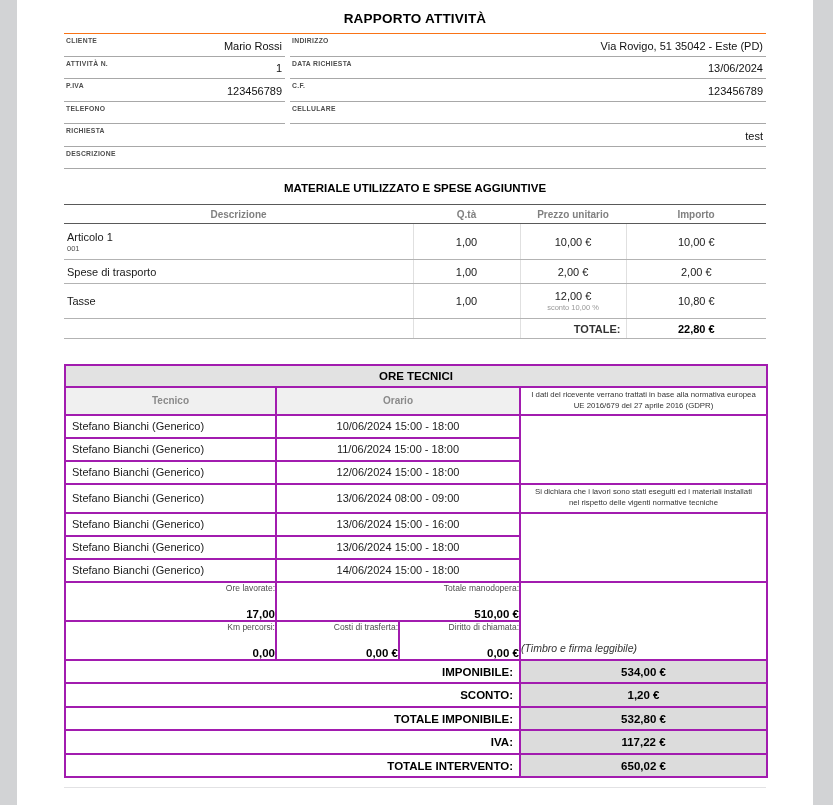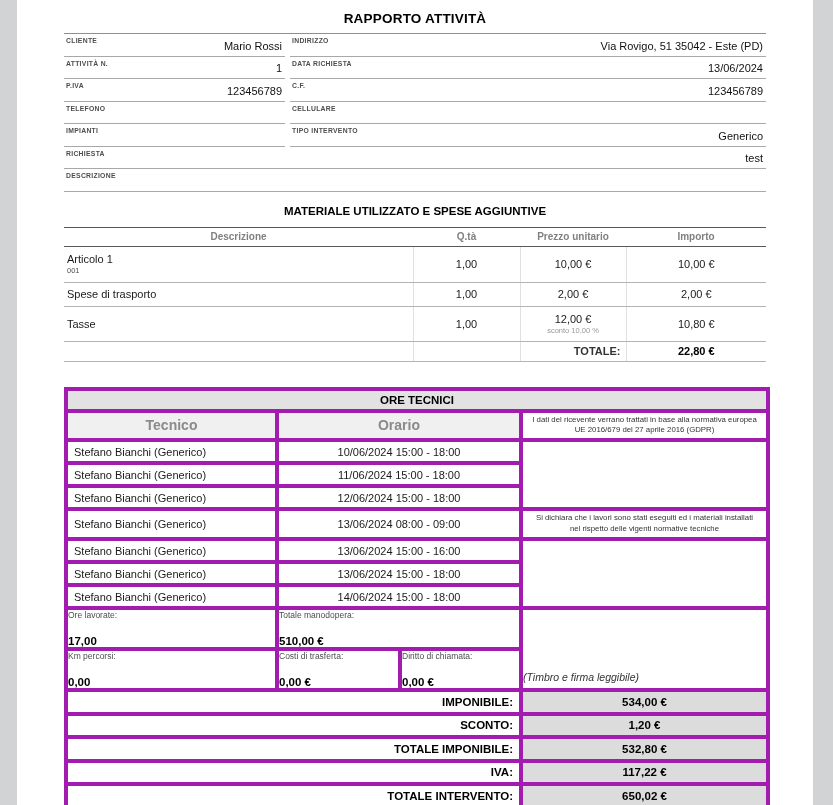--- a/index.html
+++ b/index.html
@@ -31,29 +31,29 @@
   .mat .c { text-align:center; }
   .mat .sub { display:block; font-size:7.5px; color:#4d4d4d; margin-top:1px; }
   .mat .note { color:#999; text-align:center; }
   .mat .r-art { height:36px; } .mat .r-sp { height:24px; } .mat .r-ta { height:35px; }
   .mat .tot-row td { height:20px; }
   .mat .tot-lbl { font-weight:bold; text-align:right; padding-right:5px; color:#333; }
   .mat .tot-val { font-weight:bold; text-align:center; color:#000; }
 
   
   .ore { margin-top:25px; }
-  .ore td, .ore th { border:4px solid #a21caf; font-size:11px; vertical-align:middle; }
+  .ore td, .ore th { border:2px solid #a21caf; font-size:11px; vertical-align:middle; }
   .ore .bar { height:22px; background:#e2e2e2; font-size:11.5px; font-weight:bold; text-align:center; color:#000; border-bottom:1px solid #4d4d4d; }
-  .ore th.colhead { height:27px; background:#f0f0f0; font-size:14px; color:#8a8a8a; font-weight:bold; }
+  .ore th.colhead { height:27px; background:#f0f0f0; font-size:10px; color:#8a8a8a; font-weight:bold; }
   .ore .tech { padding-left:6px; height:23px; }
   .ore .orario { text-align:center; }
   .ore .tall { height:29px; }
   .ore .small-note { font-size:7.8px; text-align:center; line-height:1.4; color:#333; padding:2px 8px; }
   .ore .stamp { font-style:italic; font-size:10.5px; text-align:left; color:#333; vertical-align:bottom; padding-bottom:5px; }
-  .ore .sumcell { text-align:left; height:33px; }
+  .ore .sumcell { text-align:right; height:33px; }
   .ore .sum-lbl { display:block; font-size:8.5px; color:#4d4d4d; }
   .ore .sum-val { display:block; font-size:11.5px; font-weight:bold; color:#000; margin-top:15px; }
   .ore .tot-row td { height:23.5px; }
   .ore .tot-label { font-weight:bold; font-size:11.5px; text-align:right; padding-right:6px; color:#000; }
   .ore .tot-value { font-weight:bold; font-size:11.5px; text-align:center; background:#dcdcdc; color:#000; }
 
   .footer-line { margin-top:9px; height:1px; background:#e2e2e4; }
 </style>
 </head>
 <body>
@@ -99,31 +99,20 @@
       </div>
       <div class="info-row">
         <div class="info-cell left">
           <span class="info-lbl">TELEFONO</span>
           <span class="info-val"></span>
         </div>
         <div class="info-gap"></div>
         <div class="info-cell right">
           <span class="info-lbl">CELLULARE</span>
           <span class="info-val"></span>
-        </div>
-      </div>
-      <div class="info-row">
-        <div class="info-cell left">
-          <span class="info-lbl">IMPIANTI</span>
-          <span class="info-val"></span>
-        </div>
-        <div class="info-gap"></div>
-        <div class="info-cell right">
-          <span class="info-lbl">TIPO INTERVENTO</span>
-          <span class="info-val">Generico</span>
         </div>
       </div>
       <div class="info-row">
         <div class="info-cell full">
           <span class="info-lbl">RICHIESTA</span>
           <span class="info-val">test</span>
         </div>
       </div>
       <div class="info-row">
         <div class="info-cell full">

